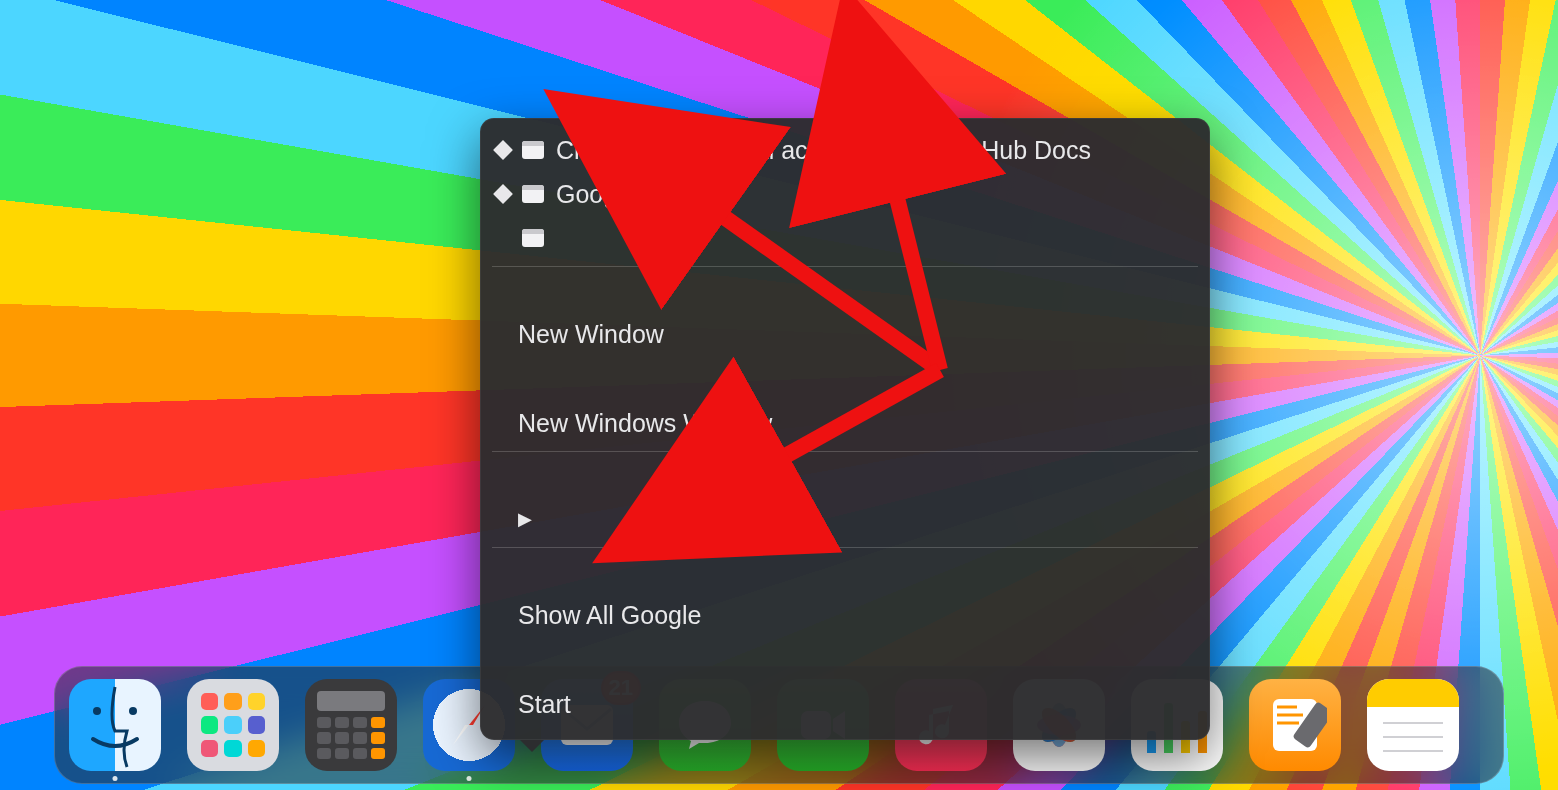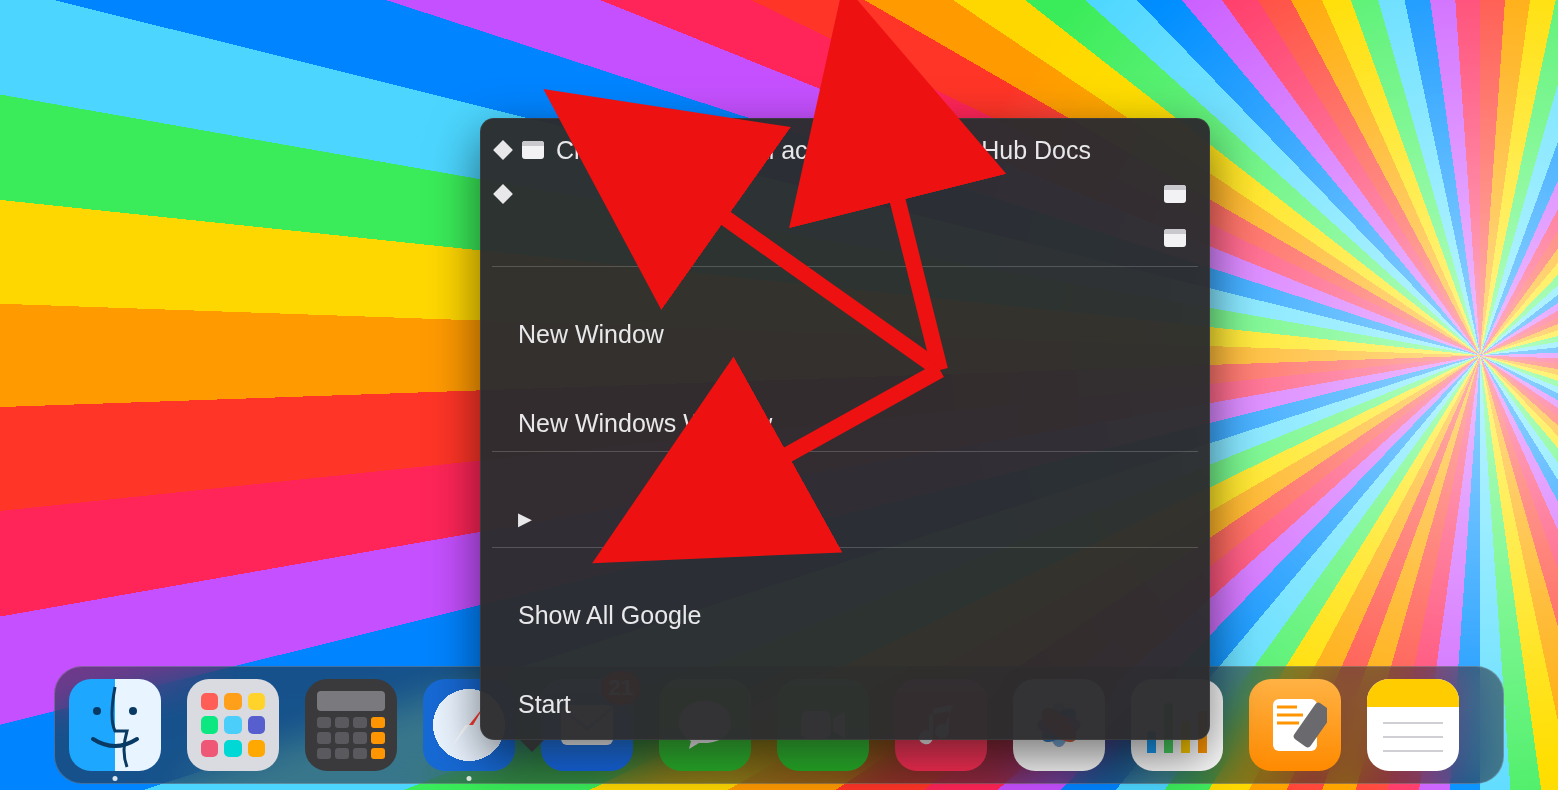--- a/index.html
+++ b/index.html
@@ -38,21 +38,21 @@
   }
 
   
   .ctx {
     position:absolute; left:480px; top:118px; width:730px;
     background: rgba(44,44,46,0.97); color:#e8e8ea;
     border-radius: 14px; padding: 10px 0 14px;
     box-shadow: 0 18px 50px rgba(0,0,0,0.55), 0 0 0 1px rgba(255,255,255,0.06) inset;
     font-size: 25px;
   }
-  .ctx-row { display:flex; align-items:center; height:44px; padding:0 24px 0 16px; gap:12px; cursor:default;justify-content:space-between; }
+  .ctx-row { display:flex; align-items:center; height:44px; padding:0 24px 0 16px; gap:12px; cursor:default; }
   .ctx-sep { height:1px; background: rgba(255,255,255,0.18); margin: 6px 12px; }
   .diamond { width:14px; height:14px; background:#e8e8ea; transform:rotate(45deg); flex:0 0 14px; }
   .diamond.spacer { background:transparent; }
   .winicon { width:22px; height:18px; background:#f2f2f4; border-radius:3px; position:relative; flex:0 0 22px; }
   .winicon::before{content:"";position:absolute;top:0;left:0;right:0;height:5px;background:#c9c9cd;border-radius:3px 3px 0 0;}
   .ctx-label { flex:1; white-space:nowrap; text-overflow:ellipsis; overflow:hidden; }
   .ctx-arrow { font-size:18px; color:#e8e8ea; }
   .ctx-tail {
     position:absolute; bottom:-12px; left:40px; width:0; height:0;
     border-left:12px solid transparent; border-right:12px solid transparent; border-top:12px solid rgba(44,44,46,0.97);
@@ -246,20 +246,21 @@
 
 <div class="ctx">
   <div class="ctx-row">
     <span class="diamond"></span>
     <span class="winicon"></span>
     <span class="ctx-label">Creating a personal access token - GitHub Docs</span>
   </div>
   <div class="ctx-row">
     <span class="diamond"></span>
     <span class="winicon"></span>
+    <span class="ctx-label">Google</span>
   </div>
   <div class="ctx-row">
     <span class="diamond spacer"></span>
     <span class="winicon"></span>
   </div>
   <div class="ctx-sep"></div>
   <div class="ctx-row indent">
     <span class="ctx-label">New Window</span>
   </div>
   <div class="ctx-row indent">

